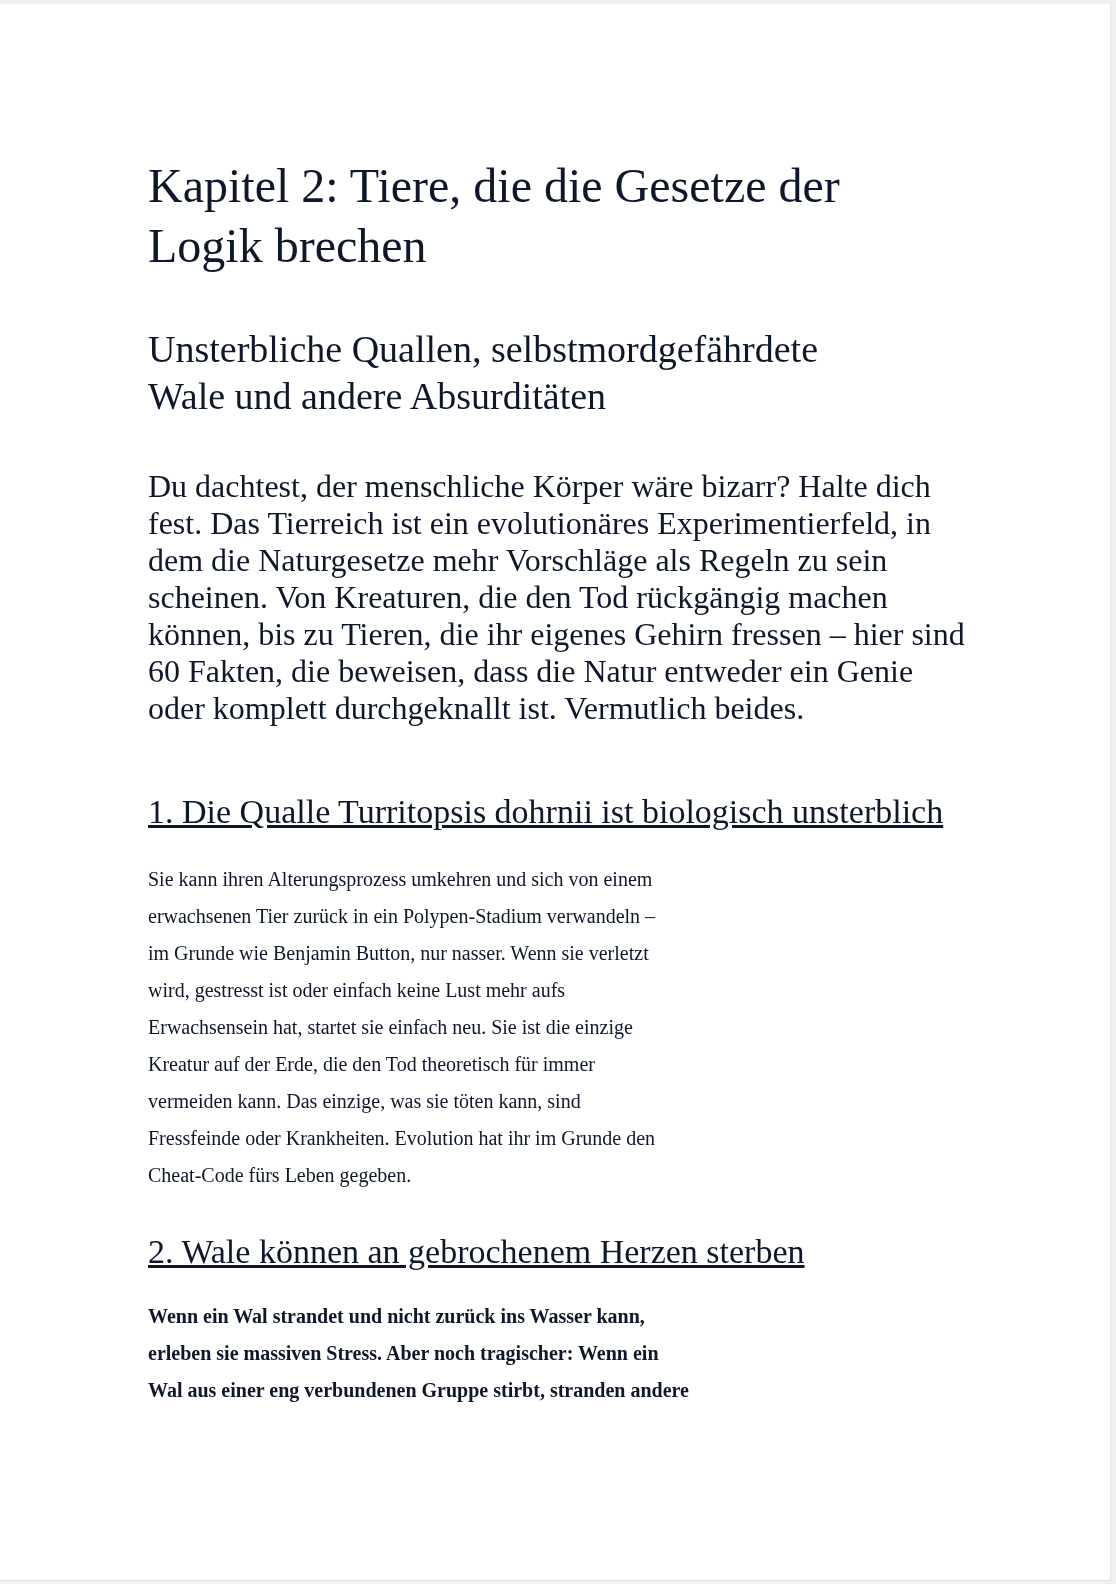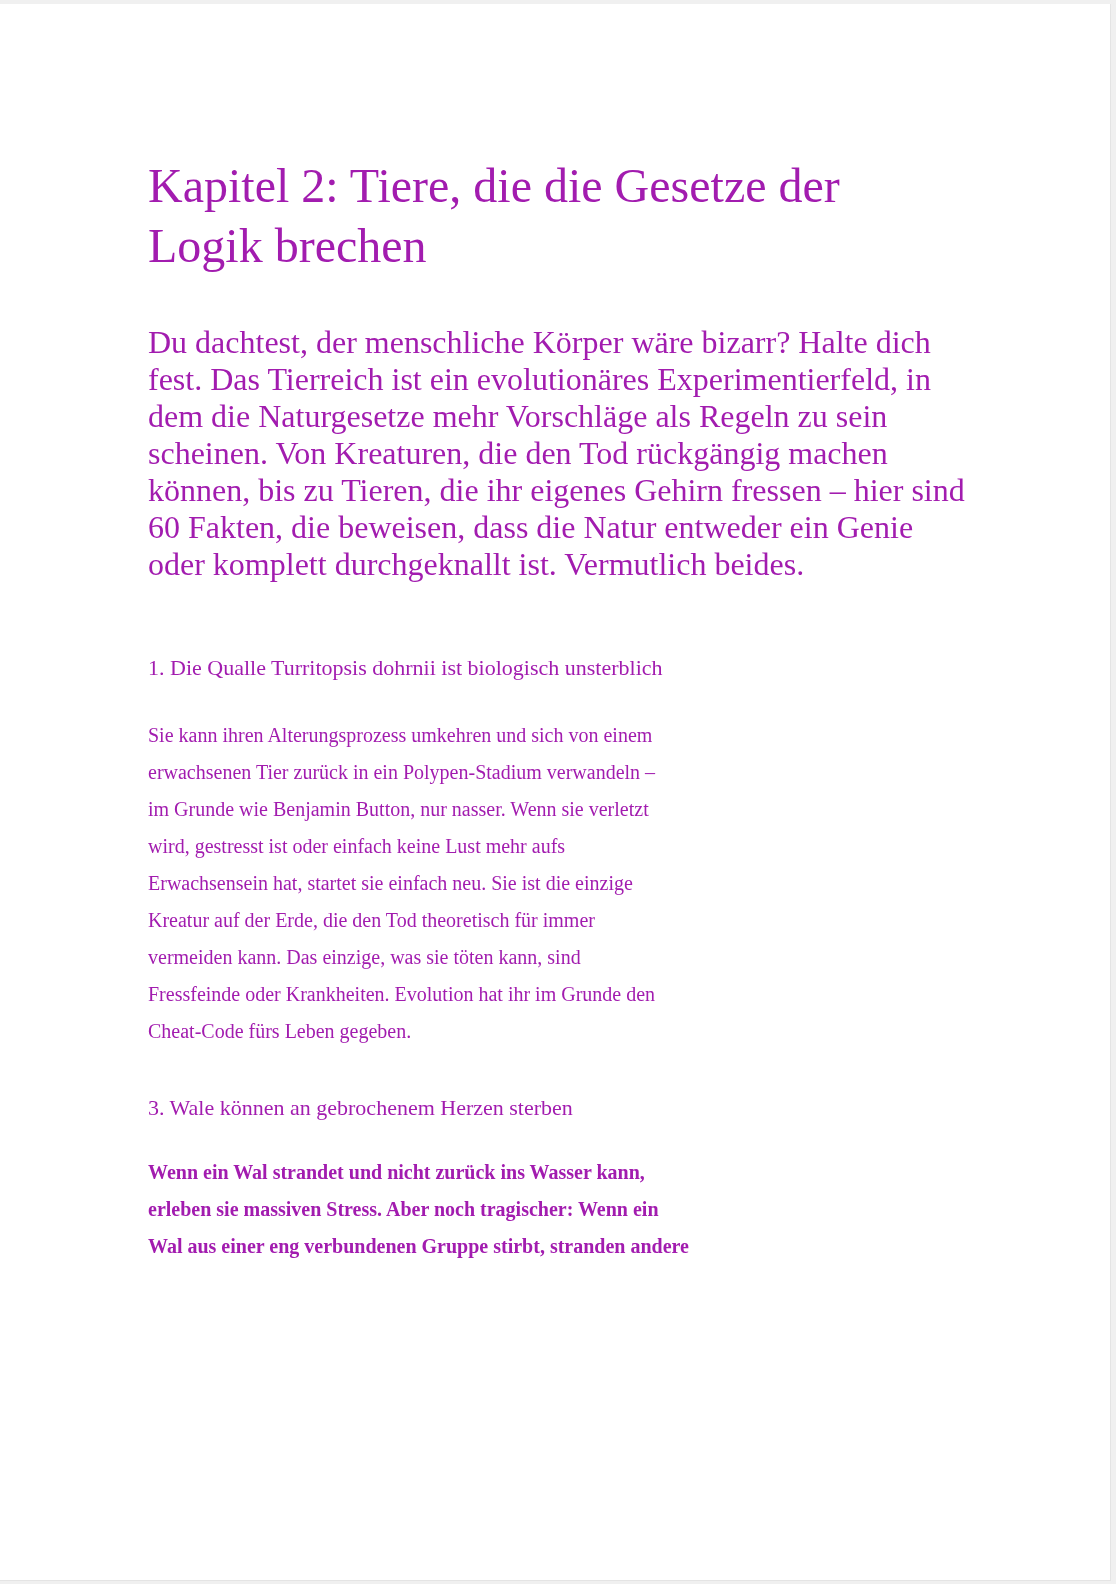--- a/index.html
+++ b/index.html
@@ -28,59 +28,62 @@
   }
   .content {
     padding-left: 148px;
     width: 930px;
   }
   .content h1, .content h2, .content h3, .content p {
     margin: 0;
     padding: 0;
     font-weight: 400;
     white-space: pre-line; 
-    color: #a21caf;
+    color: #0f172a;
   }
   h1.chapter-title {
     font-size: 48px;
     line-height: 60px;
     margin-top: 152px;
   }
   h2.chapter-subtitle {
     font-size: 38px;
     line-height: 47px;
     margin-top: 50px;
   }
   p.intro {
     font-size: 32px;
     line-height: 37px;
     margin-top: 48px;
   }
   h3.section-heading {
-    font-size: 22px;
+    font-size: 34px;
     line-height: 37px;
+    text-decoration: underline;
   }
   h3.section-heading-1 { margin-top: 66px; }
   h3.section-heading-2 { margin-top: 39px; }
   p.section-body {
     font-size: 20px;
     line-height: 37px;
   }
   p.section-body-1 { margin-top: 31px; }
   p.section-body-2 { margin-top: 28px; font-weight: bold; }
 </style>
 </head>
 <body>
 
 <div class="page">
   <div class="content">
 
     <h1 class="chapter-title">Kapitel 2: Tiere, die die Gesetze der
 Logik brechen</h1>
 
+    <h2 class="chapter-subtitle">Unsterbliche Quallen, selbstmordgefährdete
+Wale und andere Absurditäten</h2>
 
     <p class="intro">Du dachtest, der menschliche Körper wäre bizarr? Halte dich
 fest. Das Tierreich ist ein evolutionäres Experimentierfeld, in
 dem die Naturgesetze mehr Vorschläge als Regeln zu sein
 scheinen. Von Kreaturen, die den Tod rückgängig machen
 können, bis zu Tieren, die ihr eigenes Gehirn fressen – hier sind
 60 Fakten, die beweisen, dass die Natur entweder ein Genie
 oder komplett durchgeknallt ist. Vermutlich beides.</p>
 
     <h3 class="section-heading section-heading-1">1. Die Qualle Turritopsis dohrnii ist biologisch unsterblich</h3>
@@ -88,20 +91,20 @@
     <p class="section-body section-body-1">Sie kann ihren Alterungsprozess umkehren und sich von einem
 erwachsenen Tier zurück in ein Polypen-Stadium verwandeln –
 im Grunde wie Benjamin Button, nur nasser. Wenn sie verletzt
 wird, gestresst ist oder einfach keine Lust mehr aufs
 Erwachsensein hat, startet sie einfach neu. Sie ist die einzige
 Kreatur auf der Erde, die den Tod theoretisch für immer
 vermeiden kann. Das einzige, was sie töten kann, sind
 Fressfeinde oder Krankheiten. Evolution hat ihr im Grunde den
 Cheat-Code fürs Leben gegeben.</p>
 
-    <h3 class="section-heading section-heading-2">3. Wale können an gebrochenem Herzen sterben</h3>
+    <h3 class="section-heading section-heading-2">2. Wale können an gebrochenem Herzen sterben</h3>
 
     <p class="section-body section-body-2">Wenn ein Wal strandet und nicht zurück ins Wasser kann,
 erleben sie massiven Stress. Aber noch tragischer: Wenn ein
 Wal aus einer eng verbundenen Gruppe stirbt, stranden andere</p>
 
   </div>
 </div>
 
 </body></html>

